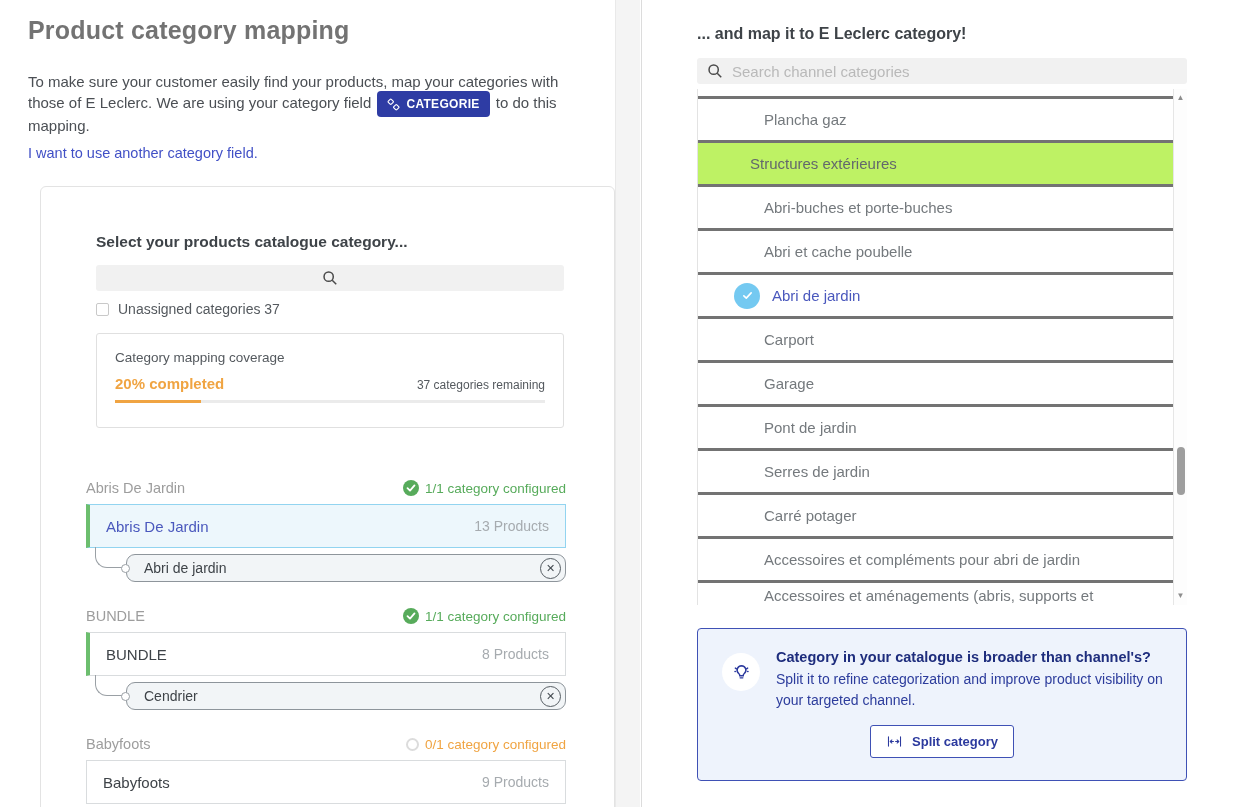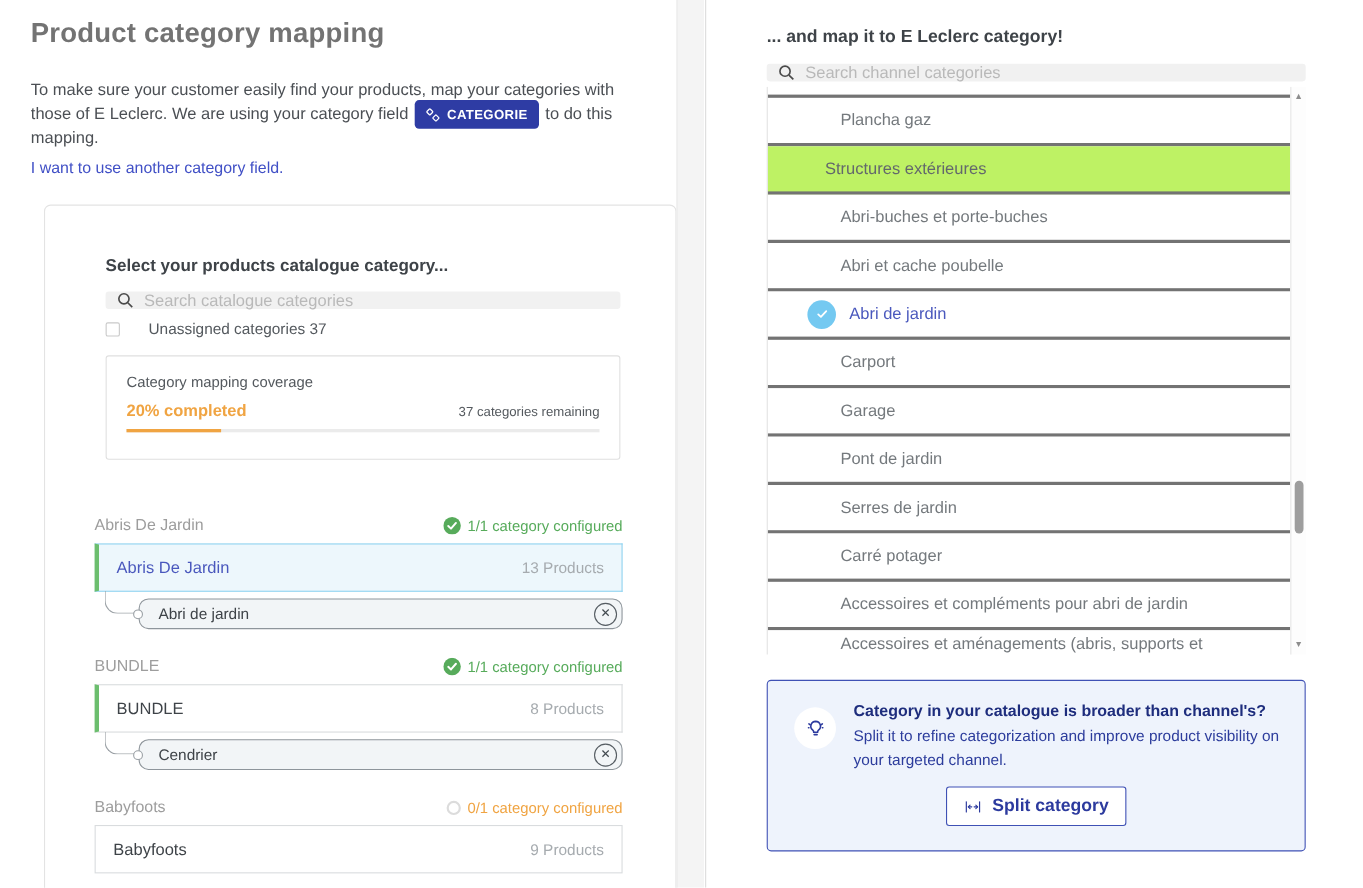--- a/index.html
+++ b/index.html
@@ -20,28 +20,28 @@
   .intro{margin-top:28px;width:566px;font-size:15px;line-height:18px;color:#4b4f54;}
   .badge{display:inline-flex;align-items:center;gap:6px;vertical-align:middle;
     background:var(--badge-bg);color:#fff;font-size:12px;font-weight:700;
     padding:4px 10px;border-radius:4px;letter-spacing:.3px;margin:0 2px;}
   .alt-link{display:inline-block;margin-top:10px;font-size:14.5px;color:var(--link-blue);
     text-decoration:none;cursor:pointer;}
   .card{margin:24px 0 0 12px;width:575px;background:#fff;border:1px solid #e3e3e3;
     border-radius:6px;padding:46px 48px 40px 45px;}
   .card h3{font-size:15.5px;font-weight:700;color:#3e4348;margin-left:10px;}
 
-  .search{display:flex;align-items:center;gap:9px;height:16px;background:#f1f1f1;
+  .search{display:flex;align-items:center;gap:9px;height:26px;background:#f1f1f1;
     border-radius:3px;padding:0 10px;margin-top:14px;justify-content:center;}
   .card .search{margin-left:10px;margin-right:2px;}
   .search input{flex:1;border:none;background:transparent;outline:none;font-size:15px;
     color:#444;font-family:inherit;}
   .search input::placeholder{color:#b9b9b9;}
 
-  .unassigned{display:flex;align-items:center;gap:26px;margin:10px 0 0 10px;
+  .unassigned{display:flex;align-items:center;gap:9px;margin:10px 0 0 10px;
     font-size:14px;color:#54595e;cursor:pointer;}
   .cb{width:13px;height:13px;border:1px solid #c9c9c9;border-radius:2px;background:#fff;}
 
   .coverage{border:1px solid #e0e0e0;border-radius:3px;margin:16px 2px 0 10px;
     padding:16px 18px 24px;}
   .cov-label{font-size:13.5px;color:#54595e;}
   .cov-row{display:flex;justify-content:space-between;align-items:baseline;margin-top:10px;}
   .cov-done{font-size:15px;font-weight:700;color:var(--warning-orange);}
   .cov-rem{font-size:12px;color:#54595e;}
   .cov-bar{height:3px;background:#ebebeb;margin-top:8px;}
@@ -106,21 +106,21 @@
   .tip{display:block;width:490px;margin-top:23px;border:1px solid var(--tip-blue);
     border-radius:4px;background:var(--tip-bg);padding:20px 24px 22px;}
   .tip-top{display:flex;gap:16px;}
   .bulb{width:38px;height:38px;border-radius:50%;background:#fff;flex:none;
     display:flex;align-items:center;justify-content:center;margin-top:4px;}
   .tip-title{font-size:14.5px;font-weight:700;color:#1e2d7d;}
   .tip-text{margin-top:4px;font-size:14px;line-height:1.5;color:#2c3c9c;width:390px;}
   .btn-row{text-align:center;margin-top:14px;}
   .split-btn{display:inline-flex;align-items:center;gap:9px;background:#fff;
     border:1px solid var(--tip-blue);border-radius:3px;padding:8px 15px;cursor:pointer;
-    font-size:16px;font-weight:700;color:#2c3a9e;font-family:inherit;}
+    font-size:13px;font-weight:700;color:#2c3a9e;font-family:inherit;}
 </style>
 </head>
 <body>
 
 <div class="page">
 
   <section class="left-col">
     <h1>Product category mapping</h1>
 
     <p class="intro"><span>To make sure your customer easily find your products, map your categories with those of E Leclerc. We are using your category field</span>
@@ -136,21 +136,20 @@
     <a class="alt-link">I want to use another category field.</a>
 
     <div class="card">
       <h3>Select your products catalogue category...</h3>
 
       <div class="search">
         <svg viewBox="0 0 18 18" width="16" height="16" fill="none" stroke="#4a4a4a" stroke-width="1.7">
             <circle cx="7.5" cy="7.5" r="5.2"></circle>
             <line x1="11.5" y1="11.5" x2="16" y2="16"></line>
           </svg>
-        <input placeholder="Search catalogue categories" style="">
       </div>
 
       <label class="unassigned">
         <span class="cb"></span>
         <span>Unassigned categories 37</span>
       </label>
 
       <div class="coverage">
         <div class="cov-label">Category mapping coverage</div>
         <div class="cov-row">

